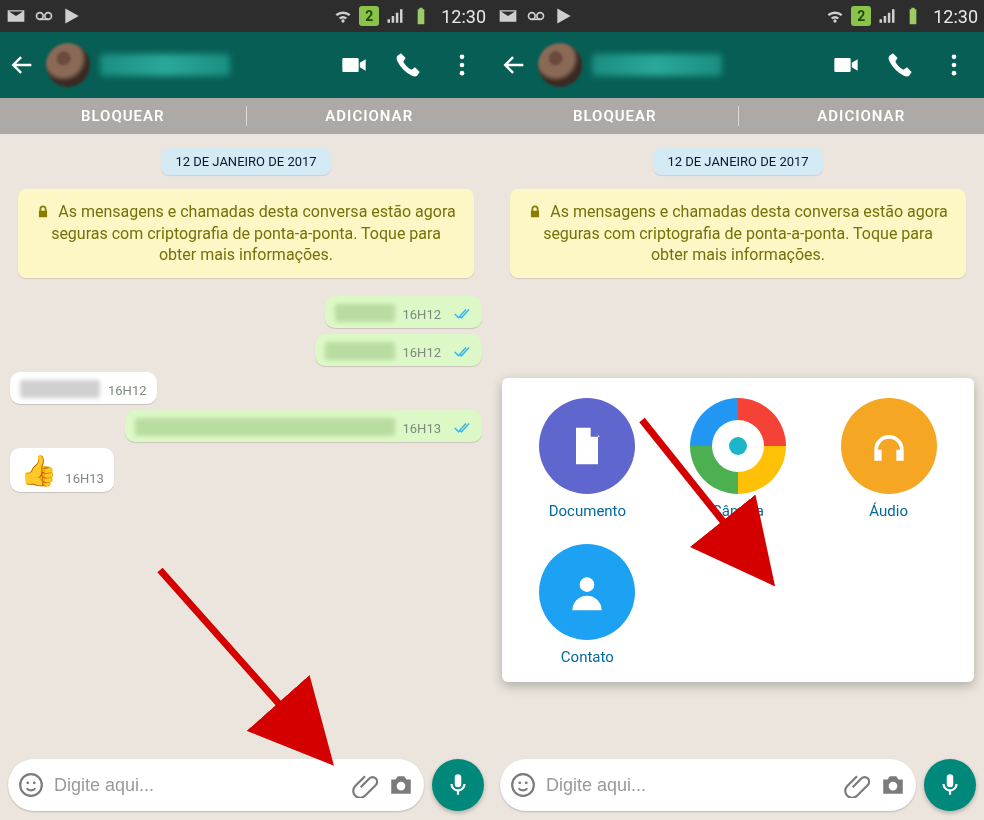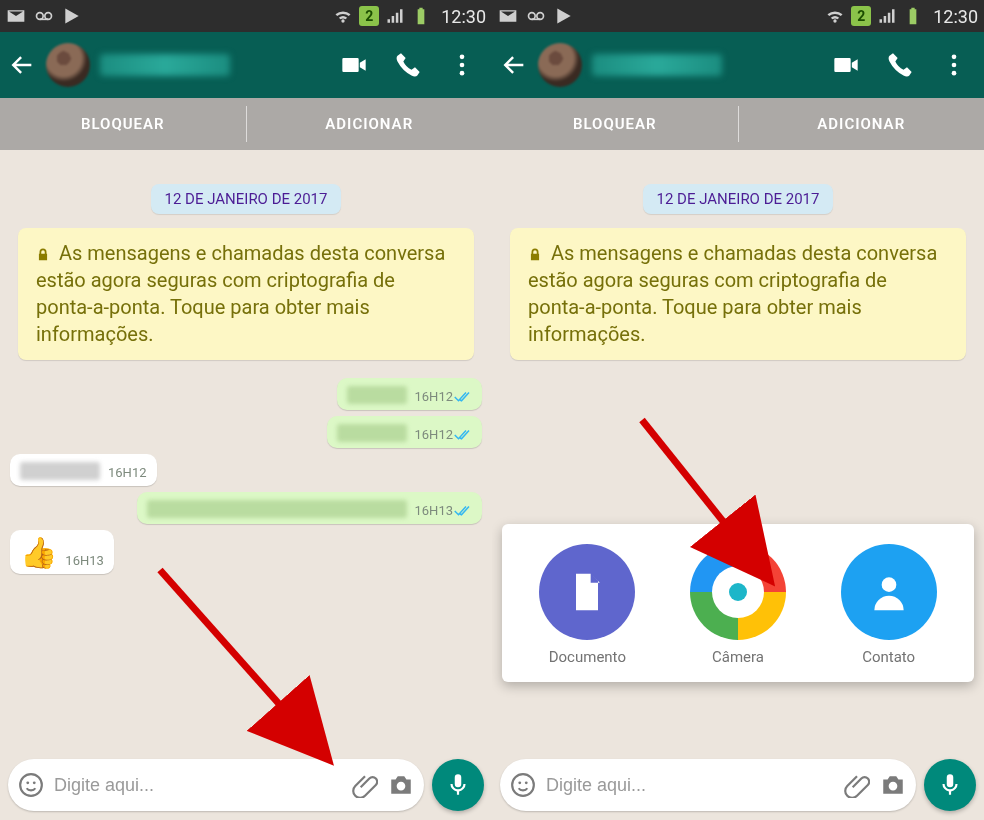--- a/index.html
+++ b/index.html
@@ -56,21 +56,21 @@
   .title-area { flex: 1; }
   .title-blur {
     width: 130px; height: 22px; border-radius: 4px;
     background: linear-gradient(90deg,#1b8d80,#2aa99a,#1b8d80);
     filter: blur(3px);
   }
   .appbar .icon { width: 28px; height: 28px; fill: #fff; }
   .appbar .iconbtn { width: 44px; display:flex; justify-content:center; }
   
   .action-strip {
-    height: 52px;
+    height: 36px;
     background: rgba(120,120,120,0.55);
     display: flex;
     color: #fff;
     font-weight: 600;
     letter-spacing: 1px;
     font-size: 15px;
     justify-content: space-between;
   }
   .action-strip .act {
     flex: 1; display:flex; align-items:center; justify-content:center;
@@ -89,37 +89,37 @@
     position: absolute; inset:0;
     background-color: #ece5dd;
     background-image:
       radial-gradient(rgba(0,0,0,0.03) 1px, transparent 1px),
       radial-gradient(rgba(0,0,0,0.03) 1px, transparent 1px);
     background-size: 40px 40px, 60px 60px;
     background-position: 0 0, 20px 20px;
   }
   .chat > * { position: relative; z-index: 1; }
   .date-chip {
-    margin: 24px auto 14px auto;
+    margin: 4px auto 14px auto;
     background: #d4eaf4;
-    color: #4c1d95;
+    color: #0f172a;
     border-radius: 8px;
     padding: 6px 14px;
-    font-size: 15px;
+    font-size: 13px;
     width: fit-content;
     box-shadow: 0 1px 1px rgba(0,0,0,0.1);
   }
   .enc-box {
     background: #fdf7c5;
     border-radius: 8px;
     padding: 12px 18px;
     margin: 0 8px 18px 8px;
     color: #76700a;
-    font-size: 20px;
-    text-align: left;
+    font-size: 16px;
+    text-align: center;
     box-shadow: 0 1px 1px rgba(0,0,0,0.12);
     line-height: 1.35;
   }
   .enc-box .lock { display: inline-block; vertical-align: -2px; margin-right: 4px; }
   .row { display:flex; margin: 6px 0; }
   .row.out { justify-content: flex-end; }
   .row.in { justify-content: flex-start; }
   .bubble {
     max-width: 82%;
     border-radius: 10px;
@@ -131,21 +131,21 @@
   }
   .bubble.out { background: #dcf8c6; }
   .bubble.in { background: #ffffff; }
   .msg-blur {
     height: 18px; border-radius: 3px; filter: blur(2px);
   }
   .msg-blur.w60 { width: 60px; background:#b9dca0; }
   .msg-blur.w70 { width: 70px; background:#b9dca0; }
   .msg-blur.w80 { width: 80px; background:#d0d0d0; }
   .msg-blur.w260 { width: 260px; background:#b9dca0; }
-  .meta { font-size: 13px; color: #7d8a7d; display:flex; align-items:center; gap:1px; white-space:nowrap; }
+  .meta { font-size: 13px; color: #7d8a7d; display:flex; align-items:center; gap:13px; white-space:nowrap; }
   .ticks { width: 18px; height: 14px; }
   .thumb { font-size: 30px; line-height: 1; }
   
   .input-bar {
     height: 68px;
     display: flex;
     align-items: center;
     padding: 8px 8px 10px 8px;
     gap: 8px;
   }
@@ -186,21 +186,21 @@
     grid-template-columns: repeat(3, 1fr);
     row-gap: 24px;
   }
   .attach-item { display:flex; flex-direction:column; align-items:center; gap:8px; }
   .attach-circle {
     width: 96px; height:96px; border-radius:50%;
     display:flex; align-items:center; justify-content:center;
     position: relative;
   }
   .attach-circle svg { width: 44px; height: 44px; fill:#fff; }
-  .attach-label { color:#737373; font-size: 15px; }
+  .attach-label { color:#0369a1; font-size: 15px; }
   .c-doc { background:#5f66cd; }
   .c-gal { background:#b651cf; }
   .c-aud { background:#f5a623; }
   .c-con { background:#1da1f2; }
   .c-cam {
     background: conic-gradient(#f44336 0 90deg,#ffc107 90deg 180deg,#4caf50 180deg 270deg,#2196f3 270deg 360deg);
   }
   .c-cam::after {
     content:""; position:absolute; width:52px; height:52px; border-radius:50%; background:#fff;
   }
@@ -469,20 +469,28 @@
           </div>
         <div class="attach-label">Documento</div>
       </div>
       <div class="attach-item">
         <div class="attach-circle c-cam">
             <div class="cam-inner"></div>
           </div>
         <div class="attach-label">Câmera</div>
       </div>
       <div class="attach-item">
+        <div class="attach-circle c-aud">
+            <svg viewBox="0 0 24 24">
+              <path d="M4 14a8 8 0 1116 0v6h-4v-6h2a6 6 0 10-12 0h2v6H4z"></path>
+            </svg>
+          </div>
+        <div class="attach-label">Áudio</div>
+      </div>
+      <div class="attach-item">
         <div class="attach-circle c-con">
             <svg viewBox="0 0 24 24">
               <circle cx="12" cy="8" r="4"></circle>
               <path d="M4 22a8 8 0 0116 0z"></path>
             </svg>
           </div>
         <div class="attach-label">Contato</div>
       </div>
     </div>
   </div>

